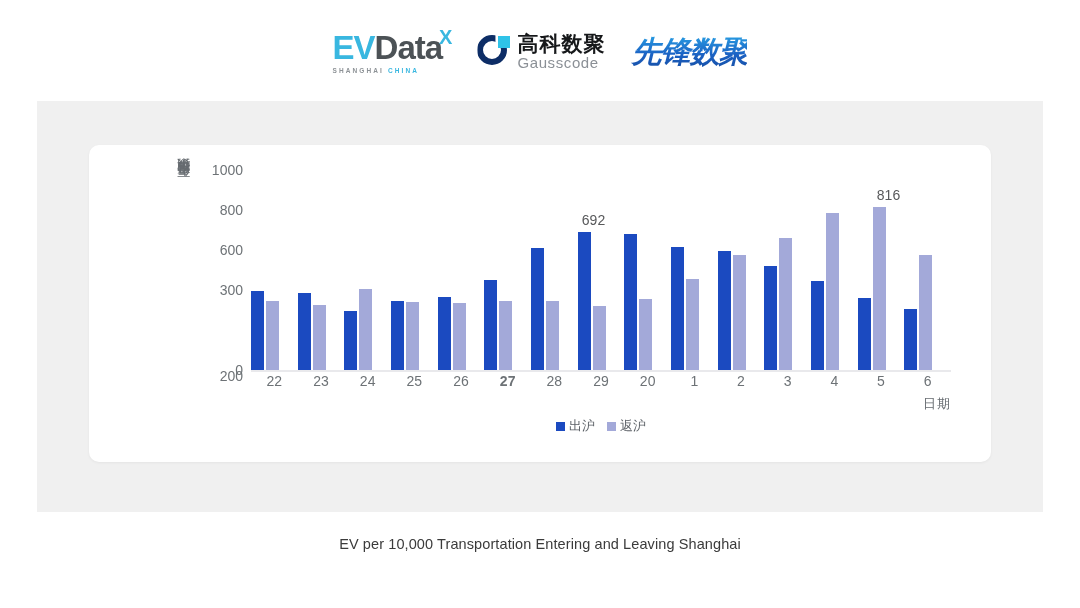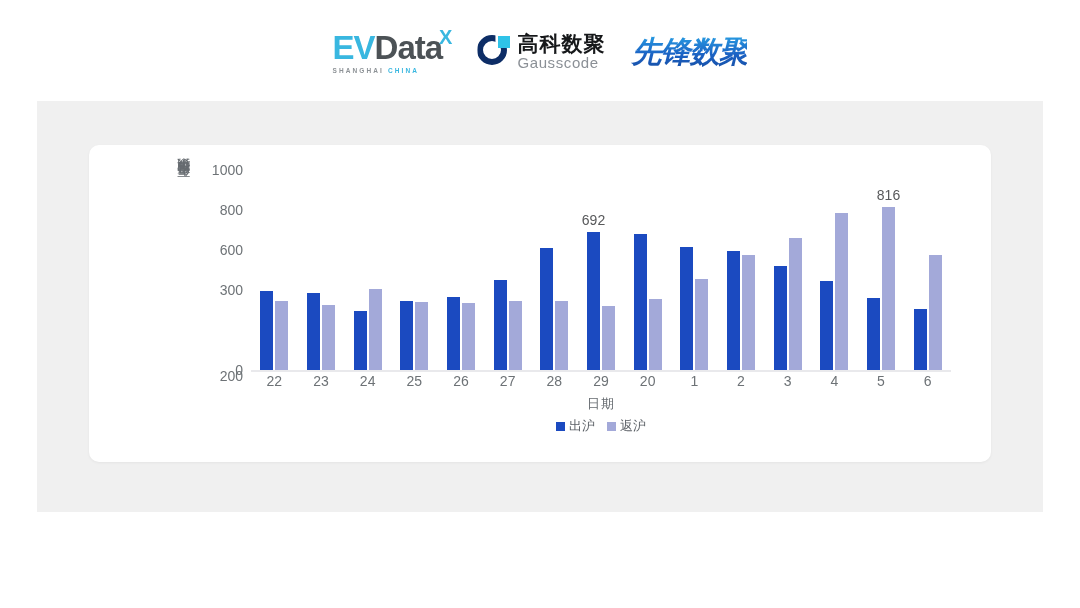--- a/index.html
+++ b/index.html
@@ -89,40 +89,40 @@
   .plot{
     position:absolute;left:162px;top:25px;width:700px;height:200px;
   }
   .baseline{
     position:absolute;left:162px;top:225px;width:700px;height:1.5px;
     background:#e9e9ec;
   }
 
   .group{
     position:absolute;bottom:0;display:flex;align-items:flex-end;
-    justify-content:center;gap:2px;height:100%;
+    gap:2px;height:100%;
   }
   .bar{width:13px;border-radius:0;}
   .bar.out{background:#1b4ac0;}
   .bar.ret{background:#a3a9d9;}
   .bar-label{
     position:absolute;left:50%;transform:translateX(-50%);
     font-size:14px;color:#58595b;white-space:nowrap;
   }
 
   .x-labels{
     position:absolute;left:162px;top:228px;width:700px;height:24px;
   }
   .x-tick{
     position:absolute;font-size:14px;color:#6d7276;
     transform:translateX(-50%);text-align:center;white-space:nowrap;
   }
   .x-title{
     position:absolute;left:162px;top:250px;width:700px;
-    text-align:center;font-size:13px;color:#666b70;letter-spacing:1px;
+    text-align:right;font-size:13px;color:#666b70;letter-spacing:1px;
   }
 
   .legend{
     position:absolute;left:162px;top:272px;width:700px;
     display:flex;align-items:center;justify-content:center;gap:12px;
     font-size:13px;color:#5b6066;
   }
   .legend-item{display:flex;align-items:center;gap:4px;}
   .swatch{width:9px;height:9px;display:inline-block;}
   .swatch.out{background:#1b4ac0;}
@@ -252,21 +252,21 @@
         </div>
       </div>
     <div class="baseline"></div>
 
     <div class="x-labels">
         <div class="x-tick" style="left: 23.3333px;">22</div>
         <div class="x-tick" style="left: 70px;">23</div>
         <div class="x-tick" style="left: 116.667px;">24</div>
         <div class="x-tick" style="left: 163.333px;">25</div>
         <div class="x-tick" style="left: 210px;">26</div>
-        <div class="x-tick" style="left: 256.667px;">27</div>
+        <div class="x-tick" style="left: 256.667px; font-weight: bold;">27</div>
         <div class="x-tick" style="left: 303.333px;">28</div>
         <div class="x-tick" style="left: 350px;">29</div>
         <div class="x-tick" style="left: 396.667px;">20</div>
         <div class="x-tick" style="left: 443.333px;">1</div>
         <div class="x-tick" style="left: 490px;">2</div>
         <div class="x-tick" style="left: 536.667px;">3</div>
         <div class="x-tick" style="left: 583.333px;">4</div>
         <div class="x-tick" style="left: 630px;">5</div>
         <div class="x-tick" style="left: 676.667px;">6</div>
       </div>
@@ -280,13 +280,14 @@
       <div class="legend-item">
         <span class="swatch ret"></span>
         <span>返沪</span>
       </div>
     </div>
 
   </div>
 </div>
 
 <div class="caption">
+  <div class="cap-en">EV per 10,000 Transportation Entering and Leaving Shanghai</div>
 </div>
 
 </body></html>

